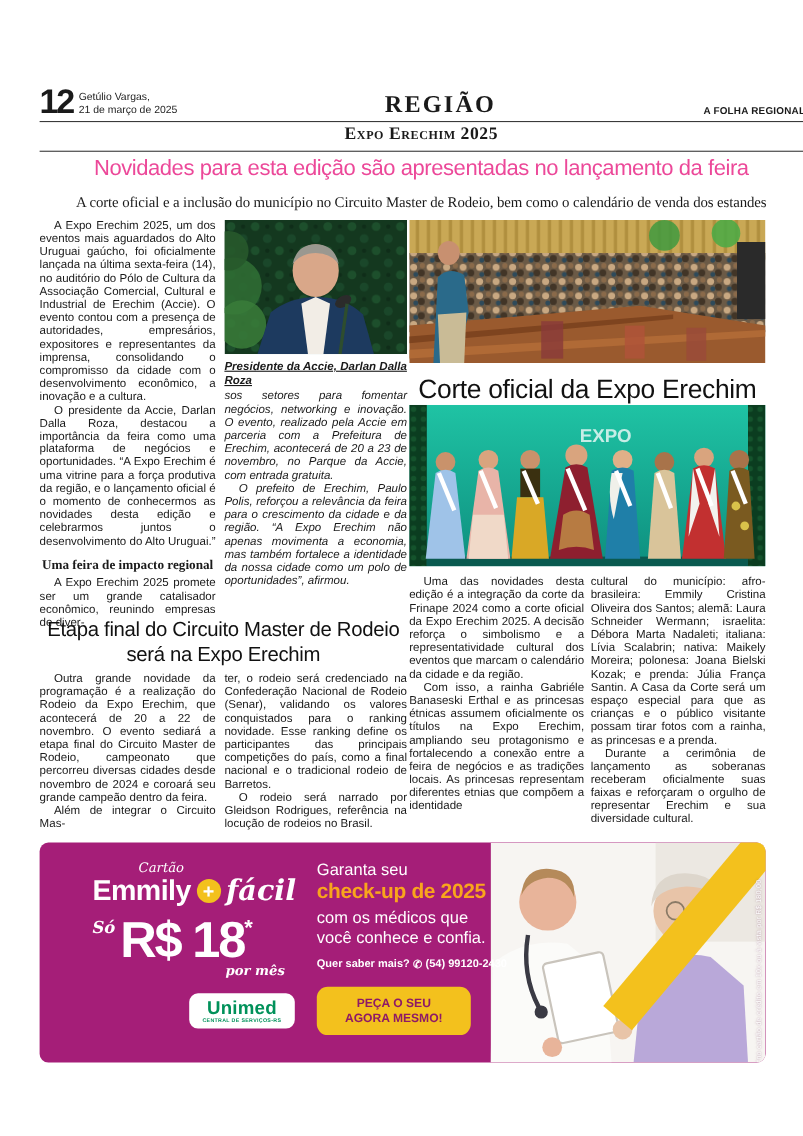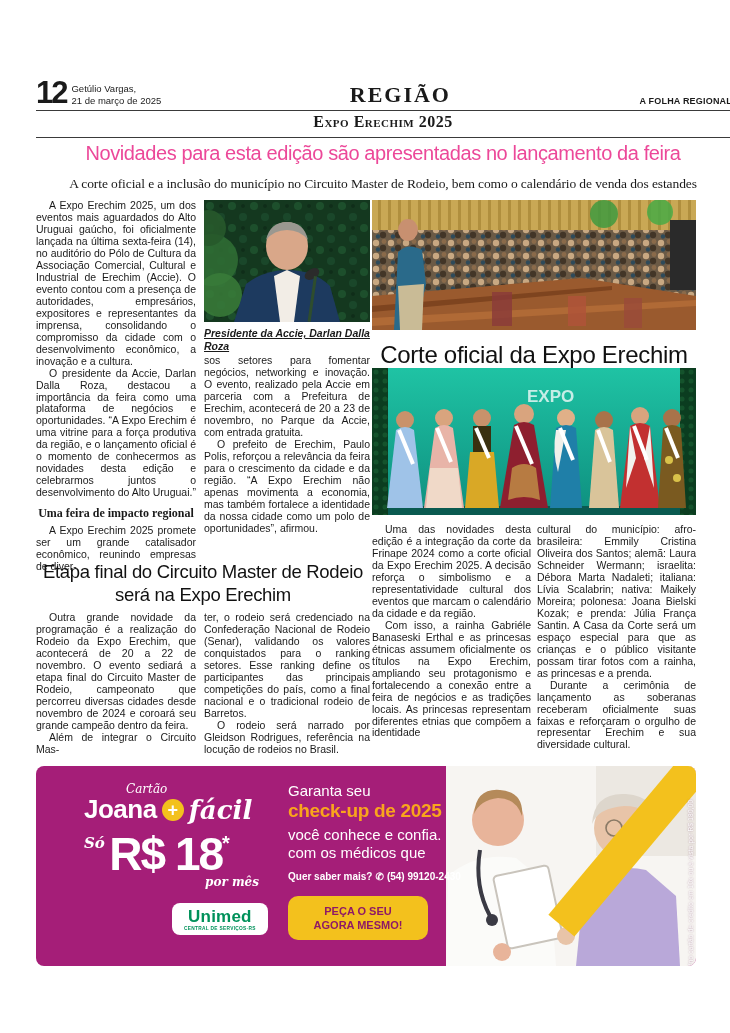--- a/index.html
+++ b/index.html
@@ -121,21 +121,21 @@
       <path d="M30 122 L42 84 Q60 70 83 70 Q110 70 126 86 L136 122 Z" fill="#1d3a5f"></path>
       <path d="M70 76 L83 70 L96 76 L90 122 L76 122 Z" fill="#f2ede6"></path>
       <ellipse cx="83" cy="46" rx="21" ry="24" fill="#d9a789"></ellipse>
       <path d="M62 40 Q66 22 83 22 Q100 22 104 40 Q96 30 83 30 Q70 30 62 40Z" fill="#9a9890"></path>
       <ellipse cx="108" cy="74" rx="8" ry="5" fill="#2b2b2b" transform="rotate(-30 108 74)"></ellipse>
       <rect x="110" y="76" width="3" height="46" fill="#2e4d2e" transform="rotate(8 110 76)"></rect>
     </svg>
   </div>
   <div class="caption" style="left:204px;top:327px;width:166px;text-decoration:underline;">Presidente da Accie, Darlan Dalla Roza</div>
 
-  <div class="col" style="left:204px;top:355px;width:166px;">
+  <div class="col" style="left:204px;top:355px;width:166px;font-style:italic;">
     <p style="text-indent:0">sos setores para fomentar negócios, networking e inovação. O evento, realizado pela Accie em parceria com a Prefeitura de Erechim, acontecerá de 20 a 23 de novembro, no Parque da Accie, com entrada gratuita.</p>
     <p>O prefeito de Erechim, Paulo Polis, reforçou a relevância da feira para o crescimento da cidade e da região. “A Expo Erechim não apenas movimenta a economia, mas também fortalece a identidade da nossa cidade como um polo de oportunidades”, afirmou.</p>
   </div>
 
   <div class="photo" style="left:372px;top:200px;width:324px;height:130px;">
     <svg width="324" height="130" viewBox="0 0 324 130">
       <defs>
         <pattern id="curtain" width="10" height="36" patternUnits="userSpaceOnUse">
           <rect width="10" height="36" fill="#c9a855"></rect>
           <rect x="6" width="3" height="36" fill="#b08f3e"></rect>
@@ -246,21 +246,21 @@
     <p style="text-indent:0">cultural do município: afro-brasileira: Emmily Cristina Oliveira dos Santos; alemã: Laura Schneider Wermann; israelita: Débora Marta Nadaleti; italiana: Lívia Scalabrin; nativa: Maikely Moreira; polonesa: Joana Bielski Kozak; e prenda: Júlia França Santin. A Casa da Corte será um espaço especial para que as crianças e o público visitante possam tirar fotos com a rainha, as princesas e a prenda.</p>
     <p>Durante a cerimônia de lançamento as soberanas receberam oficialmente suas faixas e reforçaram o orgulho de representar Erechim e sua diversidade cultural.</p>
   </div>
 
   <div class="subhead2" style="left:36px;top:560px;width:334px;">Etapa final do Circuito Master de Rodeio será na Expo Erechim</div>
   <div class="col" style="left:36px;top:612px;width:160px;">
     <p>Outra grande novidade da programação é a realização do Rodeio da Expo Erechim, que acontecerá de 20 a 22 de novembro. O evento sediará a etapa final do Circuito Master de Rodeio, campeonato que percorreu diversas cidades desde novembro de 2024 e coroará seu grande campeão dentro da feira.</p>
     <p>Além de integrar o Circuito Mas-</p>
   </div>
   <div class="col" style="left:204px;top:612px;width:166px;">
-    <p style="text-indent:0">ter, o rodeio será credenciado na Confederação Nacional de Rodeio (Senar), validando os valores conquistados para o ranking setores. Esse ranking define os participantes das principais competições do país, como a final nacional e o tradicional rodeio de Barretos.</p>
+    <p style="text-indent:0">ter, o rodeio será credenciado na Confederação Nacional de Rodeio (Senar), validando os valores conquistados para o ranking novidade. Esse ranking define os participantes das principais competições do país, como a final nacional e o tradicional rodeio de Barretos.</p>
     <p>O rodeio será narrado por Gleidson Rodrigues, referência na locução de rodeios no Brasil.</p>
   </div>
 
   <div class="ad">
 
     <div class="ad-photo">
       <svg width="250" height="200" viewBox="0 0 250 200">
         <rect width="250" height="200" fill="#f7f5f2"></rect>
         <rect x="150" y="0" width="100" height="90" fill="#ece8e2"></rect>
 
@@ -280,40 +280,40 @@
         <circle cx="120" cy="170" r="9" fill="#e8c4a8"></circle>
         <circle cx="56" cy="186" r="9" fill="#e8b49a"></circle>
       </svg>
     </div>
     <div class="ad-ribbon"></div>
     <div class="ad-disclaimer">*no cartão de crédito em 10x ou à vista por R$ 180,00</div>
 
     <div class="ad-left">
       <div class="script cartao">Cartão</div>
       <div class="brandrow">
-        <span class="brand-main">Joana</span>
+        <span class="brand-main">Emmily</span>
         <span class="plus-circle">+</span>
         <span class="script brand-script">fácil</span>
       </div>
       <div class="pricerow">
         <span class="script price-prefix">Só</span>
         <span class="price">R$ 18</span><span class="price-ast">*</span>
       </div>
       <div class="script permes">por mês</div>
       <div class="unimed">
         <div class="unimed-name">Unimed</div>
         <div class="unimed-sub">CENTRAL DE SERVIÇOS-RS</div>
       </div>
     </div>
 
     <div class="ad-mid">
       <div class="offer-l1">Garanta seu</div>
       <div class="offer-l2">check-up de 2025</div>
+      <div class="offer-l3">com os médicos que</div>
       <div class="offer-l3">você conhece e confia.</div>
-      <div class="offer-l3">com os médicos que</div>
       <div class="contact">
         <span>Quer saber mais?</span>
         <span class="wa-icon">✆</span>
         <span>(54) 99120-2430</span>
       </div>
       <div class="cta">
         <div>PEÇA O SEU</div>
         <div>AGORA MESMO!</div>
       </div>
     </div>

